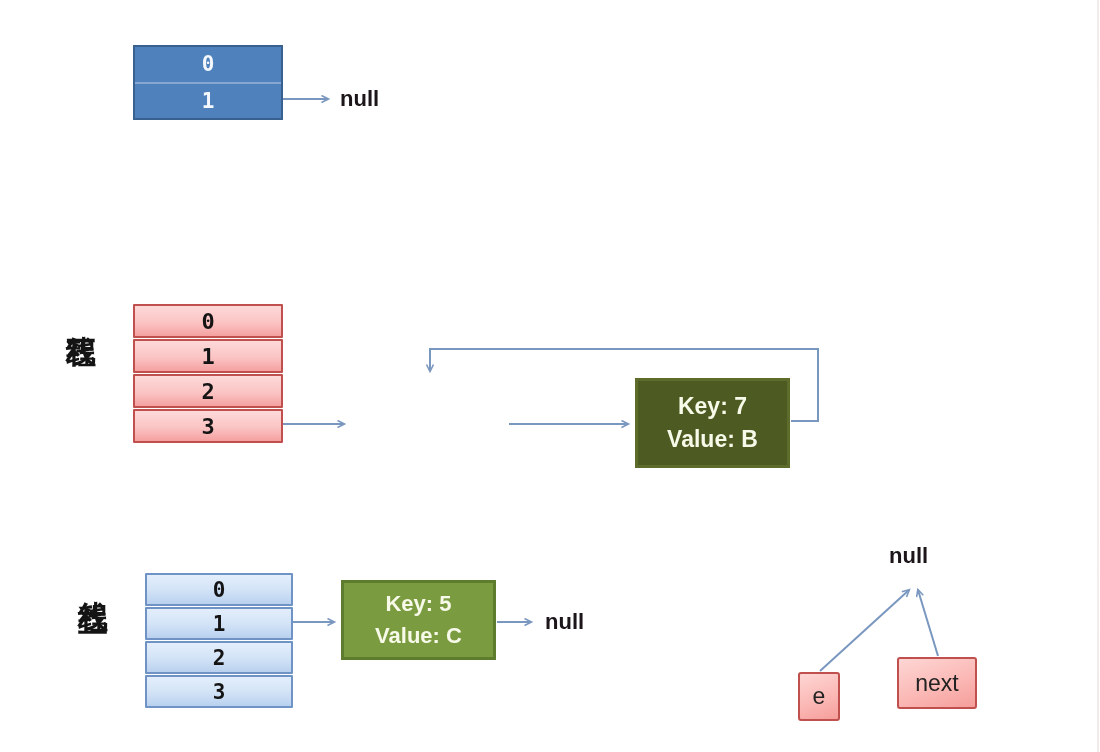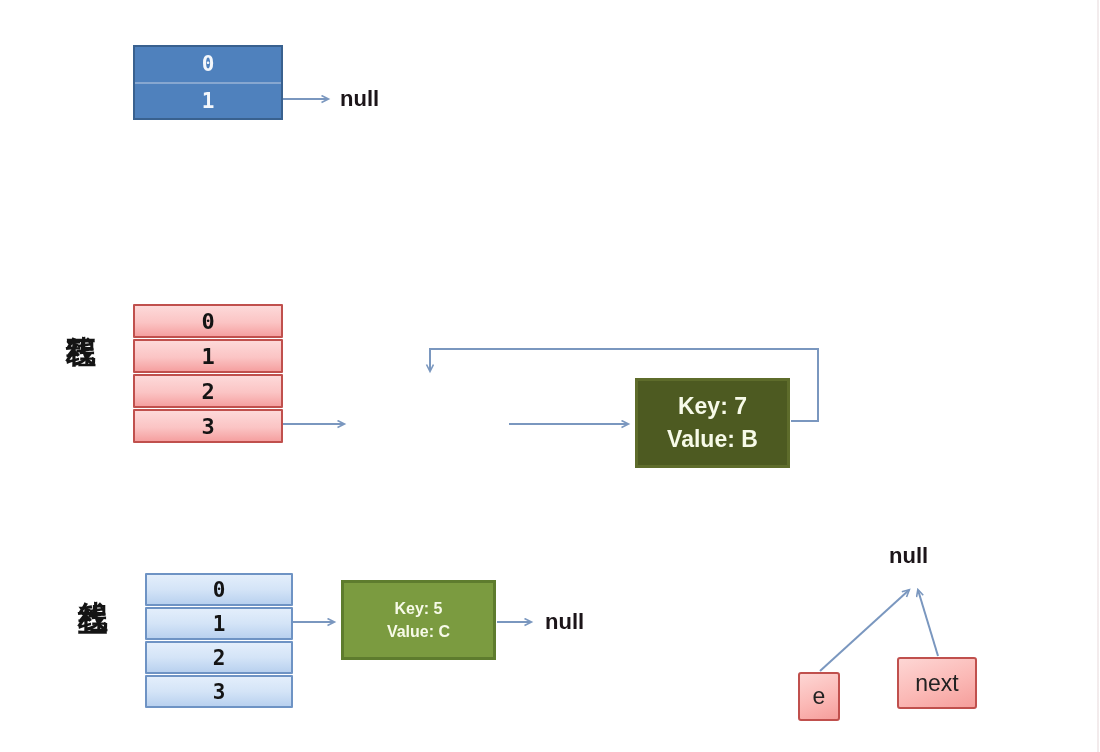--- a/index.html
+++ b/index.html
@@ -119,21 +119,21 @@
   .node-key7 {
     left: 635px; top: 378px; width: 155px; height: 90px;
     background: var(--green-dark-fill);
     border: 3px solid var(--green-dark-border);
     text-align: center;
   }
   .node-key5 {
     left: 341px; top: 580px; width: 155px; height: 80px;
     background: var(--green-mid-fill);
     border: 3px solid var(--green-mid-border);
-    font-size: 16px;
+    font-size: 22px;
   }
 
   .null-text {
     position: absolute;
     font-weight: bold;
     font-size: 22px;
     color: var(--ink);
   }
 
   

